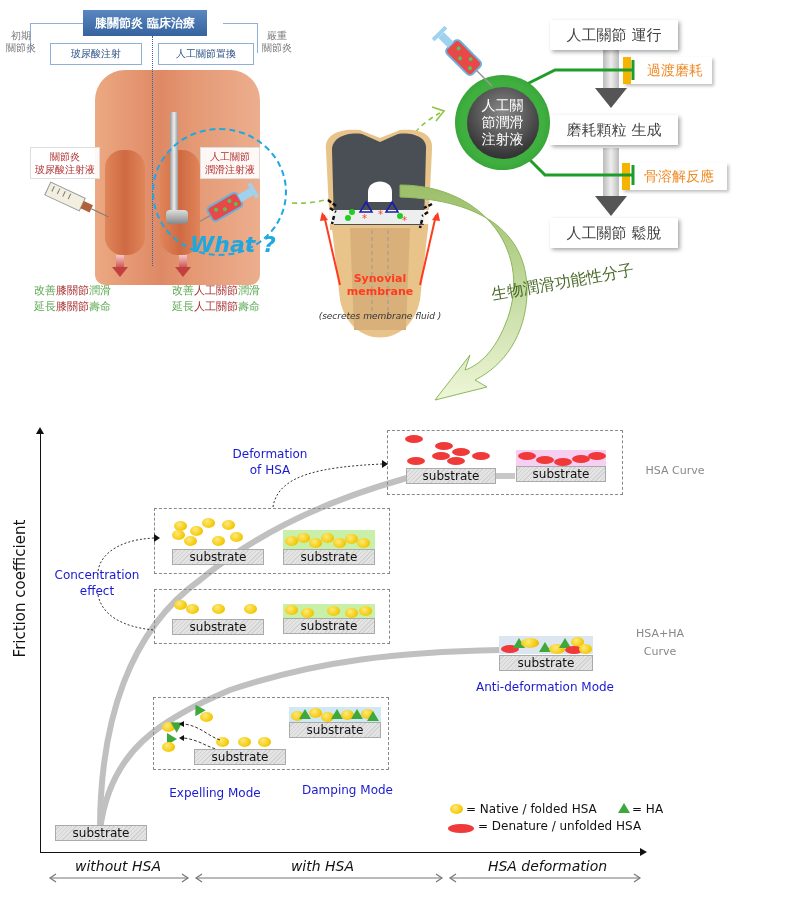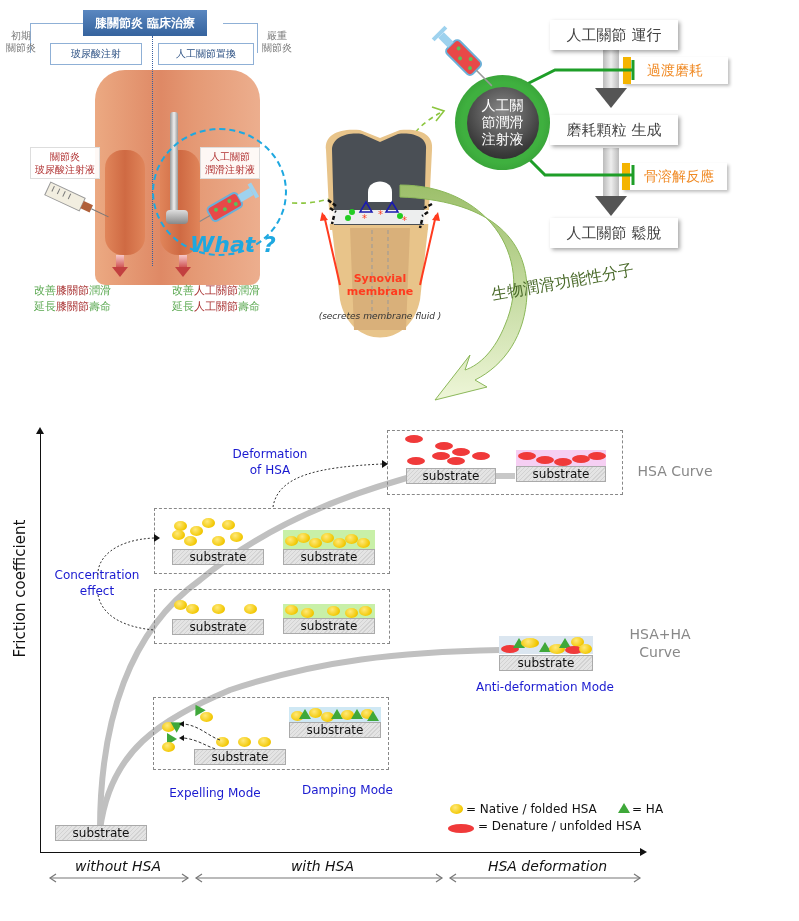--- a/index.html
+++ b/index.html
@@ -34,21 +34,21 @@
               display:flex; align-items:center; justify-content:center; width: 128px; height: 30px; }
   .inhib-box { background: #fff; box-shadow: 2px 2px 3px rgba(0,0,0,.25); border-left: 8px solid #f4b400;
                font-size: 14px; color: #f08a24; display:flex; align-items:center; padding-left: 14px; height: 27px; }
   .bio-text { left: 490px; top: 285px; font-size: 16px; color: #4a6a2a; transform: rotate(-10deg); transform-origin: left top; }
 
   
   .dash-box { border: 1px dashed #888; }
   .substrate { background: repeating-linear-gradient(135deg,#e4e4e4 0 2px,#d2d2d2 2px 3px); border: 1px solid #aaa;
                font-size: 12px; color: #111; display:flex; align-items:center; justify-content:center; height: 16px; }
   .blue-label { color: #1a1ad0; font-size: 12px; text-align: center; line-height: 16px; }
-  .gray-label { color: #888; font-size: 14px; text-align: center; line-height: 18px; }
+  .gray-label { color: #888; font-size: 11px; text-align: center; line-height: 18px; }
   .native { width: 13px; height: 10px; border-radius: 50%; background: radial-gradient(circle at 40% 35%,#ffe97a,#f2c700 70%,#d8a800); position:absolute; }
   .denat { width: 18px; height: 8px; border-radius: 50%; background: #f03a3a; position:absolute; }
   .ha { width: 0; height: 0; border-left: 6px solid transparent; border-right: 6px solid transparent; border-bottom: 10px solid #3fa83a; position:absolute; }
   .axis-x-label { font-size: 14px; color: #111; line-height: 17px; }
   .region-label { font-size: 14px; font-style: italic; color: #111; }
   .legend-text { font-size: 12px; color: #111; }
 </style>
 </head>
 <body>
 
@@ -184,21 +184,21 @@
 
 <div class="abs" style="left:603px;top:40px;width:16px;height:50px;background:linear-gradient(90deg,#bbb,#eee,#bbb);"></div>
 <div class="abs" style="left:595px;top:88px;width:0;height:0;border-left:16px solid transparent;border-right:16px solid transparent;border-top:20px solid #555;"></div>
 <div class="abs" style="left:603px;top:148px;width:16px;height:50px;background:linear-gradient(90deg,#bbb,#eee,#bbb);"></div>
 <div class="abs" style="left:595px;top:196px;width:0;height:0;border-left:16px solid transparent;border-right:16px solid transparent;border-top:20px solid #555;"></div>
 
 <div class="abs flow-box cjk" style="left:550px;top:20px;">人工關節 運行</div>
 <div class="abs flow-box cjk" style="left:550px;top:115px;">磨耗顆粒 生成</div>
 <div class="abs flow-box cjk" style="left:550px;top:218px;">人工關節 鬆脫</div>
 
-<div class="abs inhib-box cjk" style="left:623px;top:57px;width:105px;padding-left:16px;">過渡磨耗</div>
+<div class="abs inhib-box cjk" style="left:623px;top:57px;width:89px;padding-left:16px;">過渡磨耗</div>
 <div class="abs inhib-box cjk" style="left:622px;top:163px;width:105px;">骨溶解反應</div>
 
 <svg class="abs" style="left:500px;top:55px;" width="150" height="130" viewBox="0 0 150 130">
   <path d="M25 30 L 55 15 L 133 15" fill="none" stroke="#1e9e28" stroke-width="3"></path>
   <line x1="133" y1="5" x2="133" y2="25" stroke="#1e9e28" stroke-width="3"></line>
   <path d="M25 100 L 45 120 L 133 120" fill="none" stroke="#1e9e28" stroke-width="3"></path>
   <line x1="133" y1="110" x2="133" y2="130" stroke="#1e9e28" stroke-width="3"></line>
 </svg>
 
 <div class="abs" style="left:455px;top:75px;width:95px;height:95px;border-radius:50%;background:radial-gradient(circle,#3fb03f 60%,#2b8a2b);display:flex;align-items:center;justify-content:center;">

